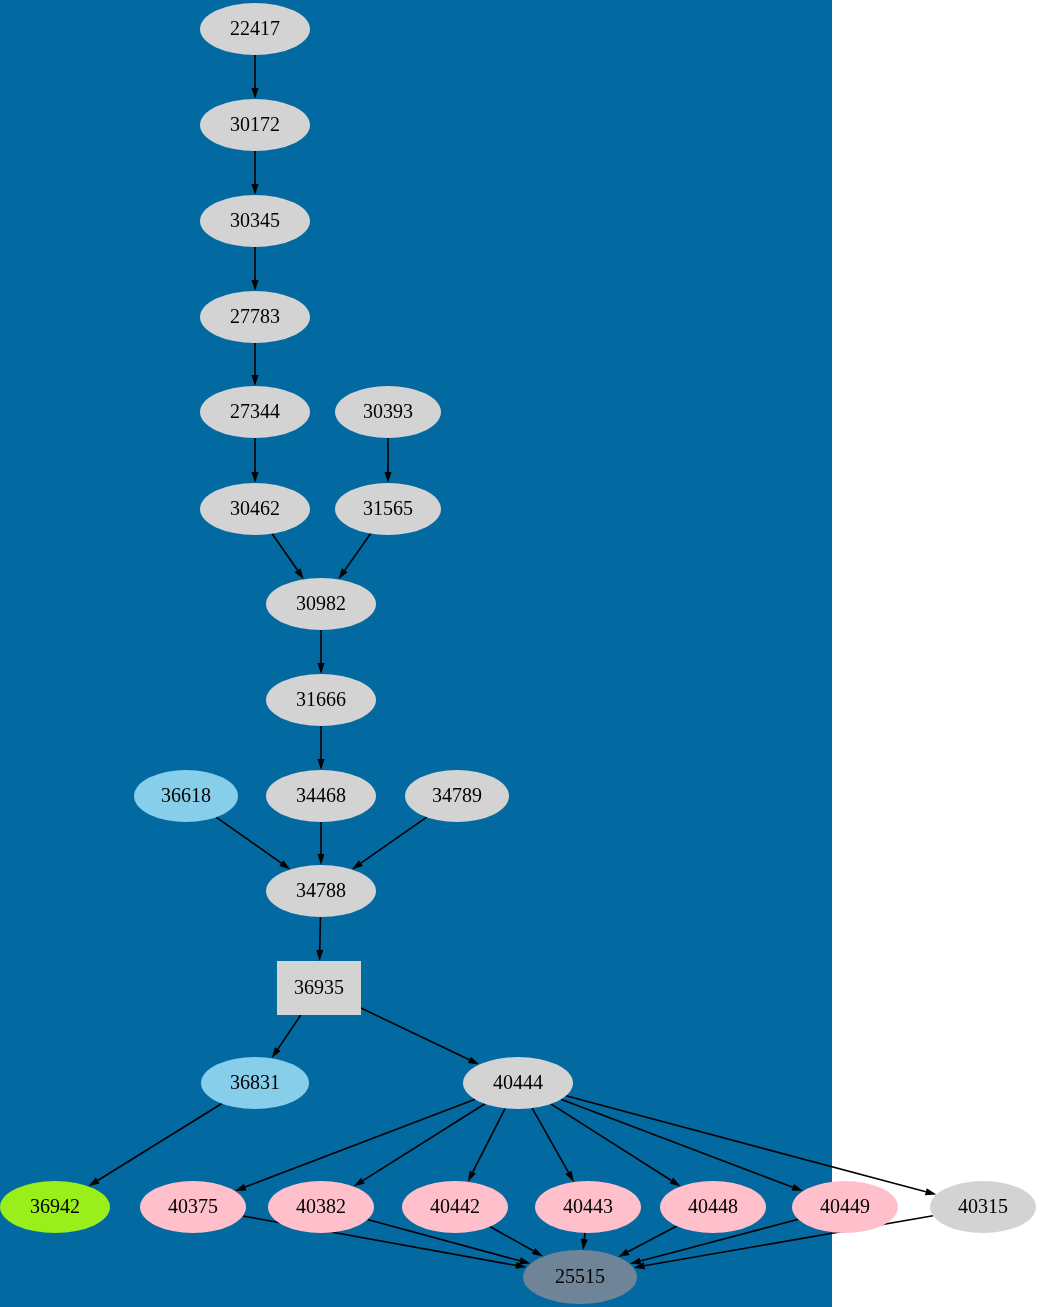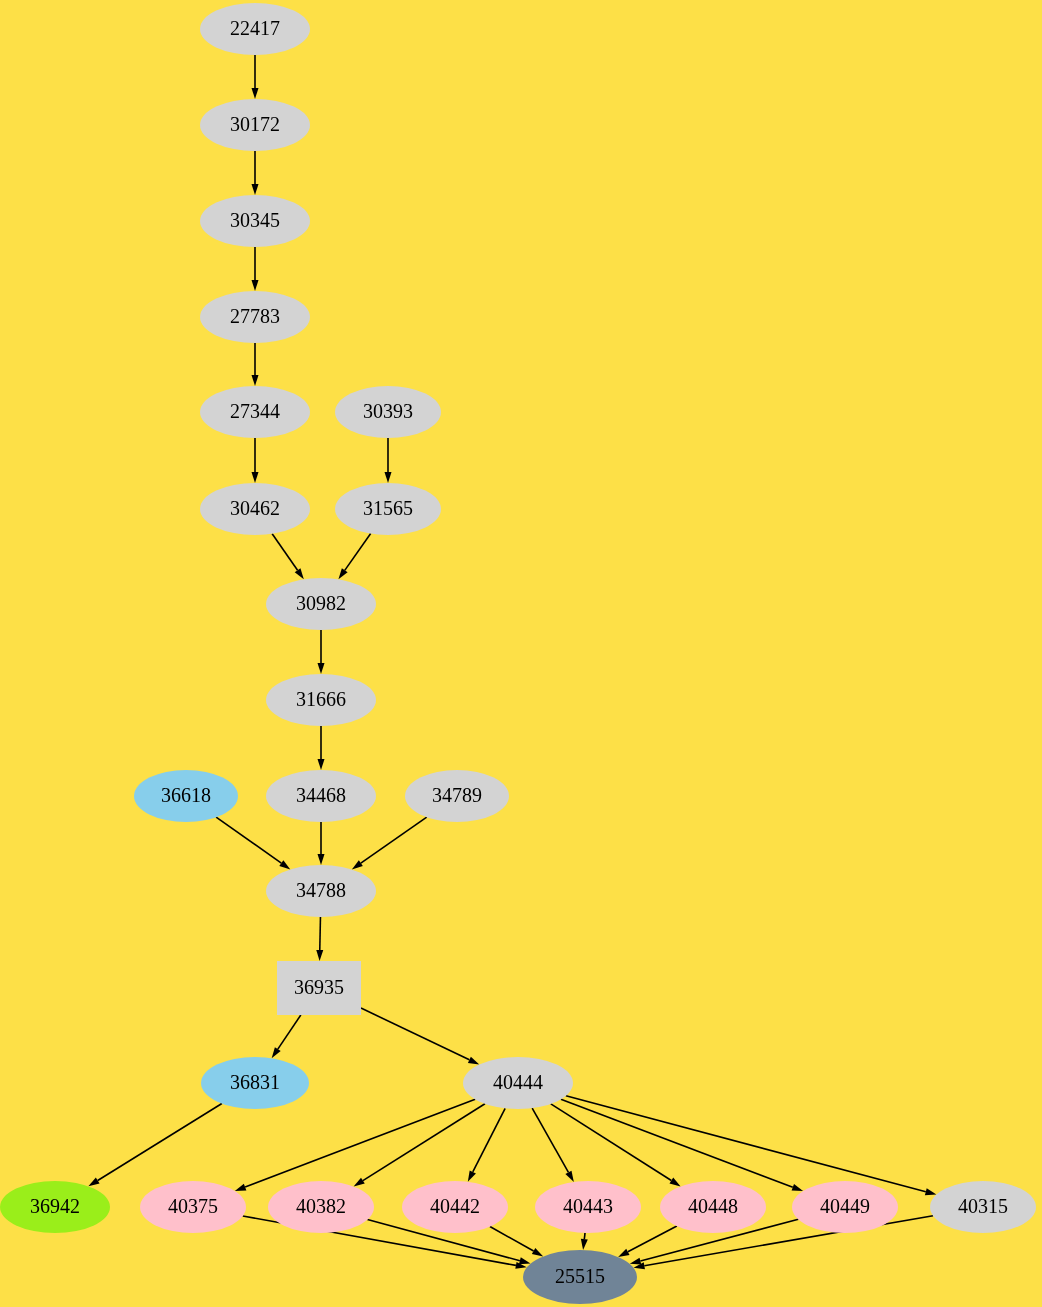--- a/index.html
+++ b/index.html
@@ -8,23 +8,23 @@
     background: #ffffff;
   }
   body {
     width: 1042px;
     height: 1307px;
     font-family: "Liberation Serif", "DejaVu Serif", serif;
     overflow: hidden;
   }
   #graph-root {
     position: relative;
-    width: 1042px;
+    width: 832px;
     height: 1307px;
-    background: #fde047;
+    background: #0369a1;
     text-decoration: underline;
   }
   svg#graph-canvas {
     display: block;
     width: 1042px;
     height: 1307px;
   }
   .node-shape {
     stroke: none;
   }

